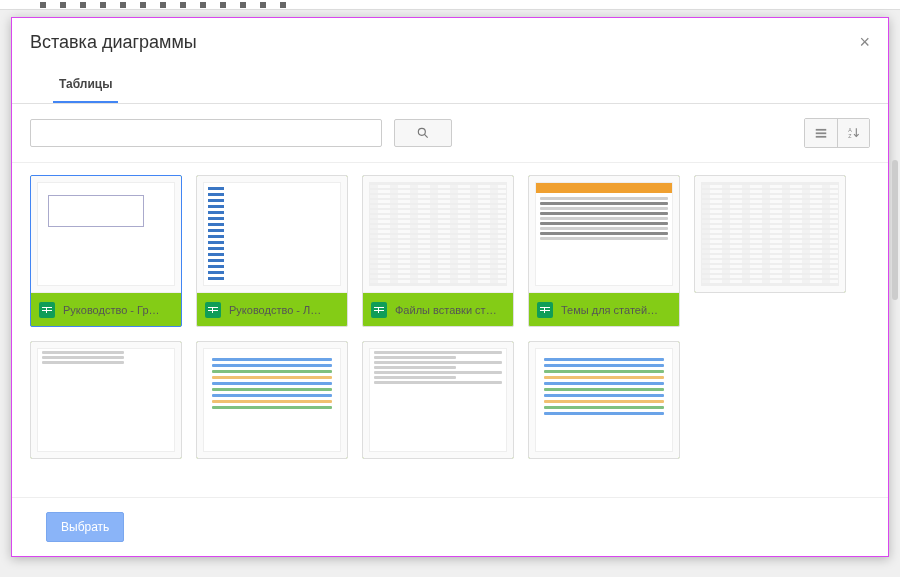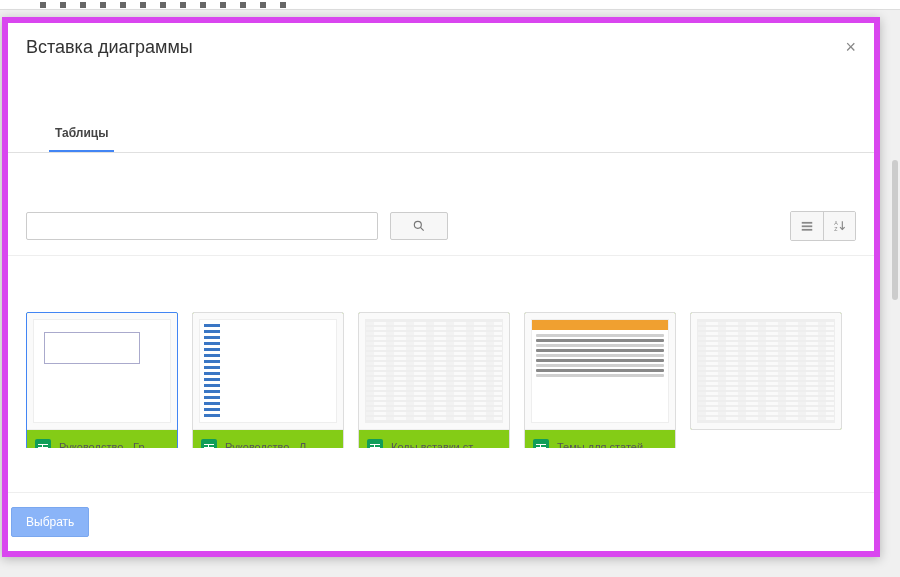--- a/index.html
+++ b/index.html
@@ -22,29 +22,28 @@
     border-bottom: 1px solid #ddd;
     display: flex;
     gap: 14px;
     padding-left: 40px;
     align-items: center;
   }
   .bg-toolbar span { width: 6px; height: 6px; background: #666; display: block; }
 
   .dialog {
     position: absolute;
-    top: 17px; left: 2px;
+    top: 17px; left: 11px;
     width: 878px;
     height: 540px;
     background: #fff;
-    border: 6px solid #d946ef;
+    border: 1px solid #d946ef;
     box-shadow: 0 2px 10px rgba(0,0,0,0.25);
     display: flex;
     flex-direction: column;
-    gap: 44px;
   }
 
   .dlg-header {
     padding: 14px 18px 8px 18px;
     position: relative;
   }
   .dlg-title {
     font-size: 18px;
     color: #333;
   }
@@ -216,21 +215,21 @@
     background: repeating-linear-gradient(#3a76c4 0 3px, transparent 3px 6px);
   }
   .mini.dense {
     background:
       repeating-linear-gradient( #eee 0 2px, transparent 2px 5px),
       repeating-linear-gradient(90deg, #f2f2f2 0 8px, transparent 8px 20px);
   }
 
   .dlg-footer {
     border-top: 1px solid #eee;
-    padding: 14px 3px;
+    padding: 14px 34px;
     display: flex;
     gap: 10px;
   }
   .btn {
     height: 30px;
     padding: 0 14px;
     border-radius: 2px;
     font-size: 12px;
     display: flex; align-items: center;
     cursor: pointer;
@@ -338,21 +337,21 @@
         </div>
       </div>
 
 
       <div class="card">
         <div class="thumb">
             <div class="mini dense"></div>
           </div>
         <div class="card-foot">
           <span class="sheets-ic"></span>
-          <span class="fname">Коды вставки ст…</span>
+          <span class="fname">Файлы вставки ст…</span>
         </div>
       </div>
 
       <div class="card">
         <div class="thumb">
             <div class="mini banner">
           <div class="row lt"></div>
               <div class="row"></div>
               <div class="row lt"></div>
               <div class="row"></div>

